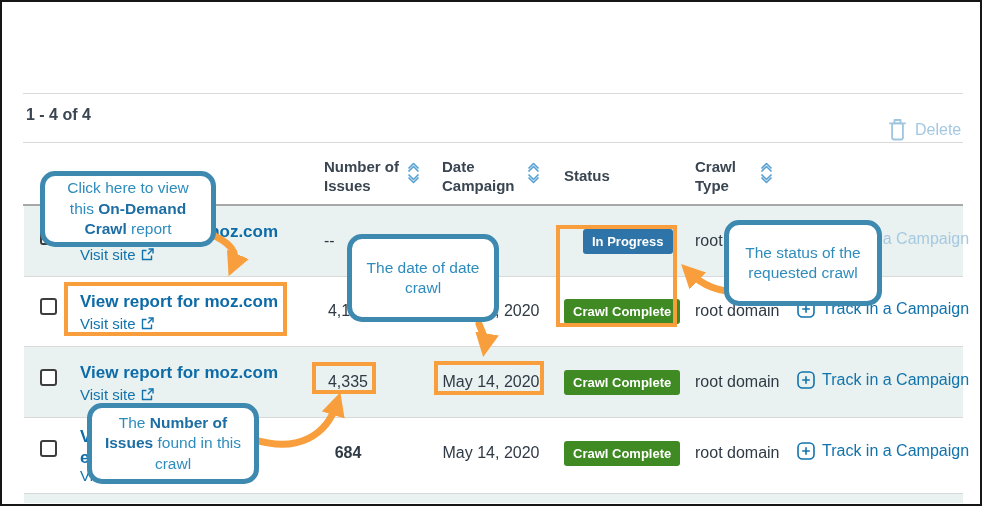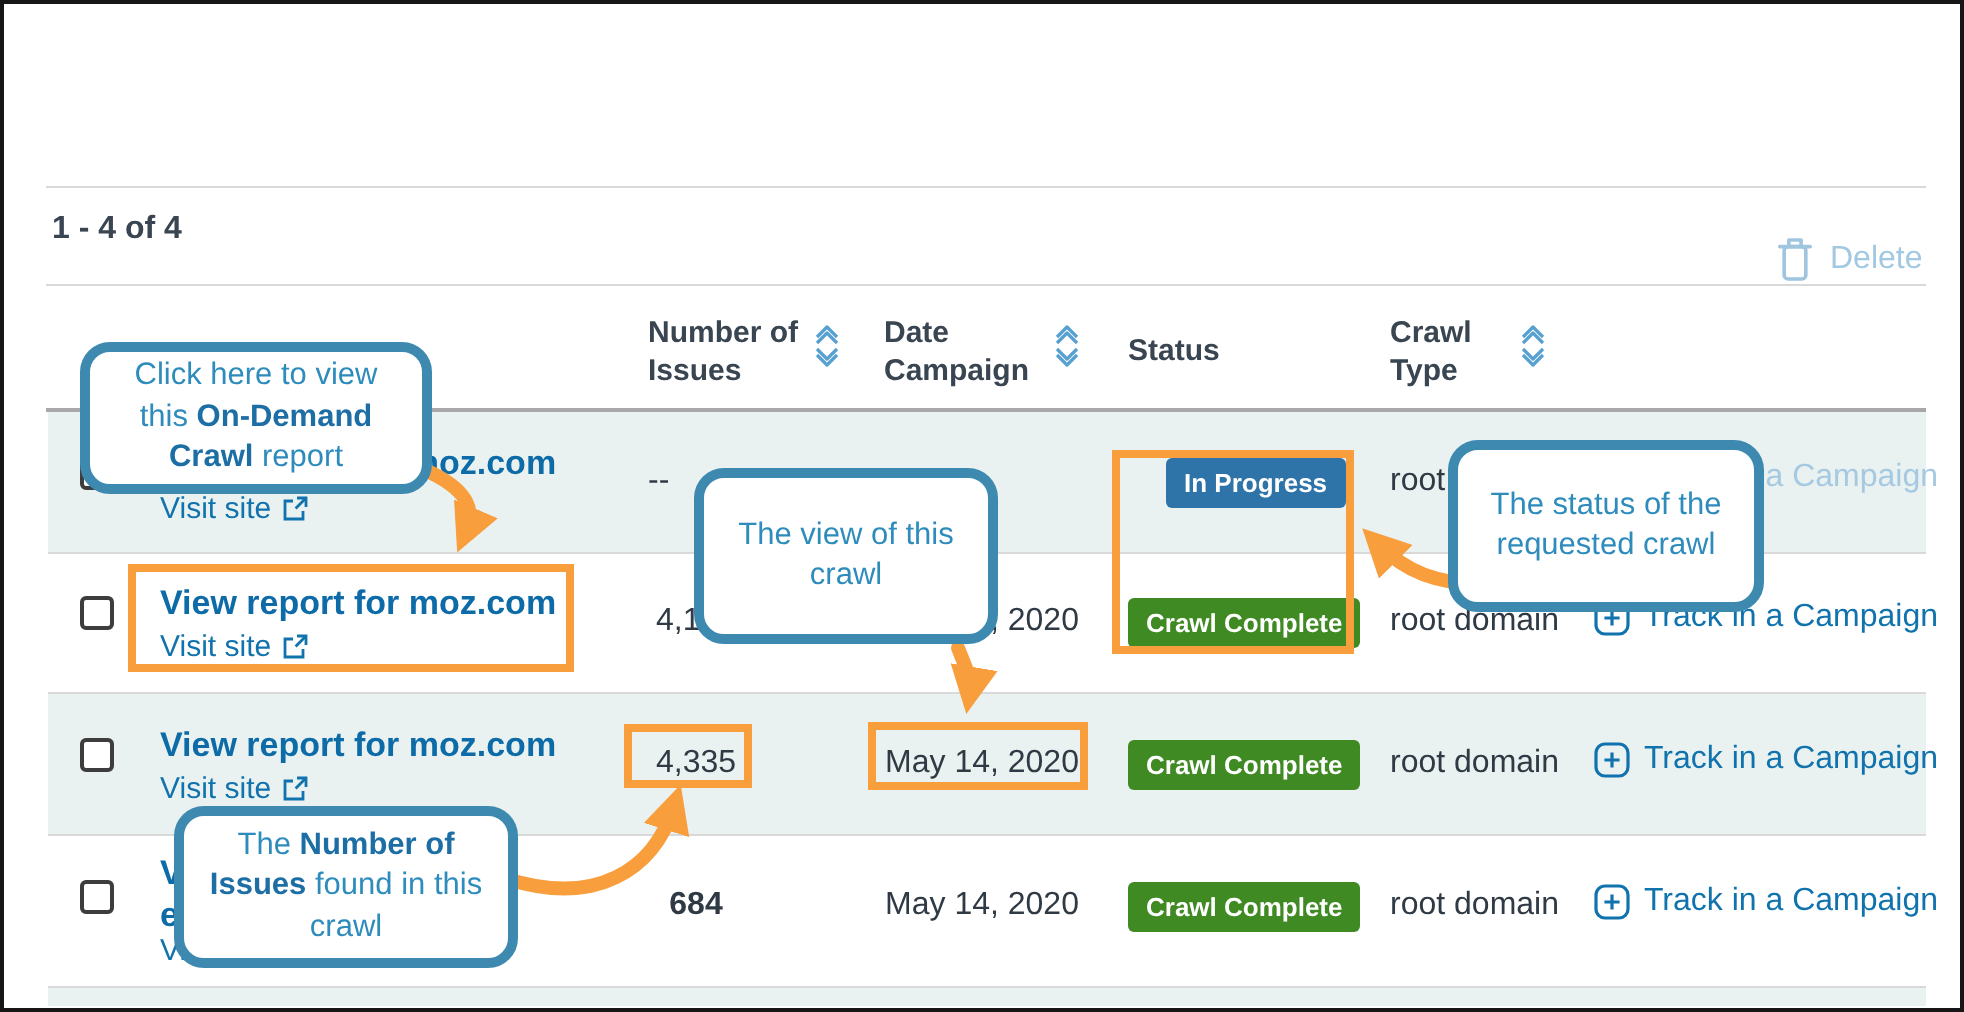--- a/index.html
+++ b/index.html
@@ -225,21 +225,21 @@
     <path d="M206 231 C 228 240 237 250 231 264" stroke="#F89E3C" stroke-width="7" fill="none" stroke-linecap="round" marker-end="url(#ah)"></path>
     <path d="M477 322 C 481 332 484 338 483 344" stroke="#F89E3C" stroke-width="7" fill="none" stroke-linecap="round" marker-end="url(#ah)"></path>
     <path d="M744 290 C 716 291 700 283 687 270" stroke="#F89E3C" stroke-width="7" fill="none" stroke-linecap="round" marker-end="url(#ah)"></path>
     <path d="M250 437 C 296 452 325 433 335 401" stroke="#F89E3C" stroke-width="7" fill="none" stroke-linecap="round" marker-end="url(#ah)"></path>
   </svg>
 
   <div class="callout" style="left:38px;top:169px;width:176px;height:76px;">
     <span><span>Click here to view this </span><b>On-Demand Crawl</b><span> report</span></span>
   </div>
   <div class="callout" style="left:345px;top:232px;width:152px;height:88px;">
-    <span>The view of this crawl</span>
+    <span>The date of date crawl</span>
   </div>
   <div class="callout" style="left:722px;top:218px;width:158px;height:86px;">
     <span>The status of the requested crawl</span>
   </div>
   <div class="callout" style="left:85px;top:401px;width:172px;height:81px;">
     <span><span>The </span><b>Number of Issues</b><span> found in this crawl</span></span>
   </div>
 
 </div>
 

